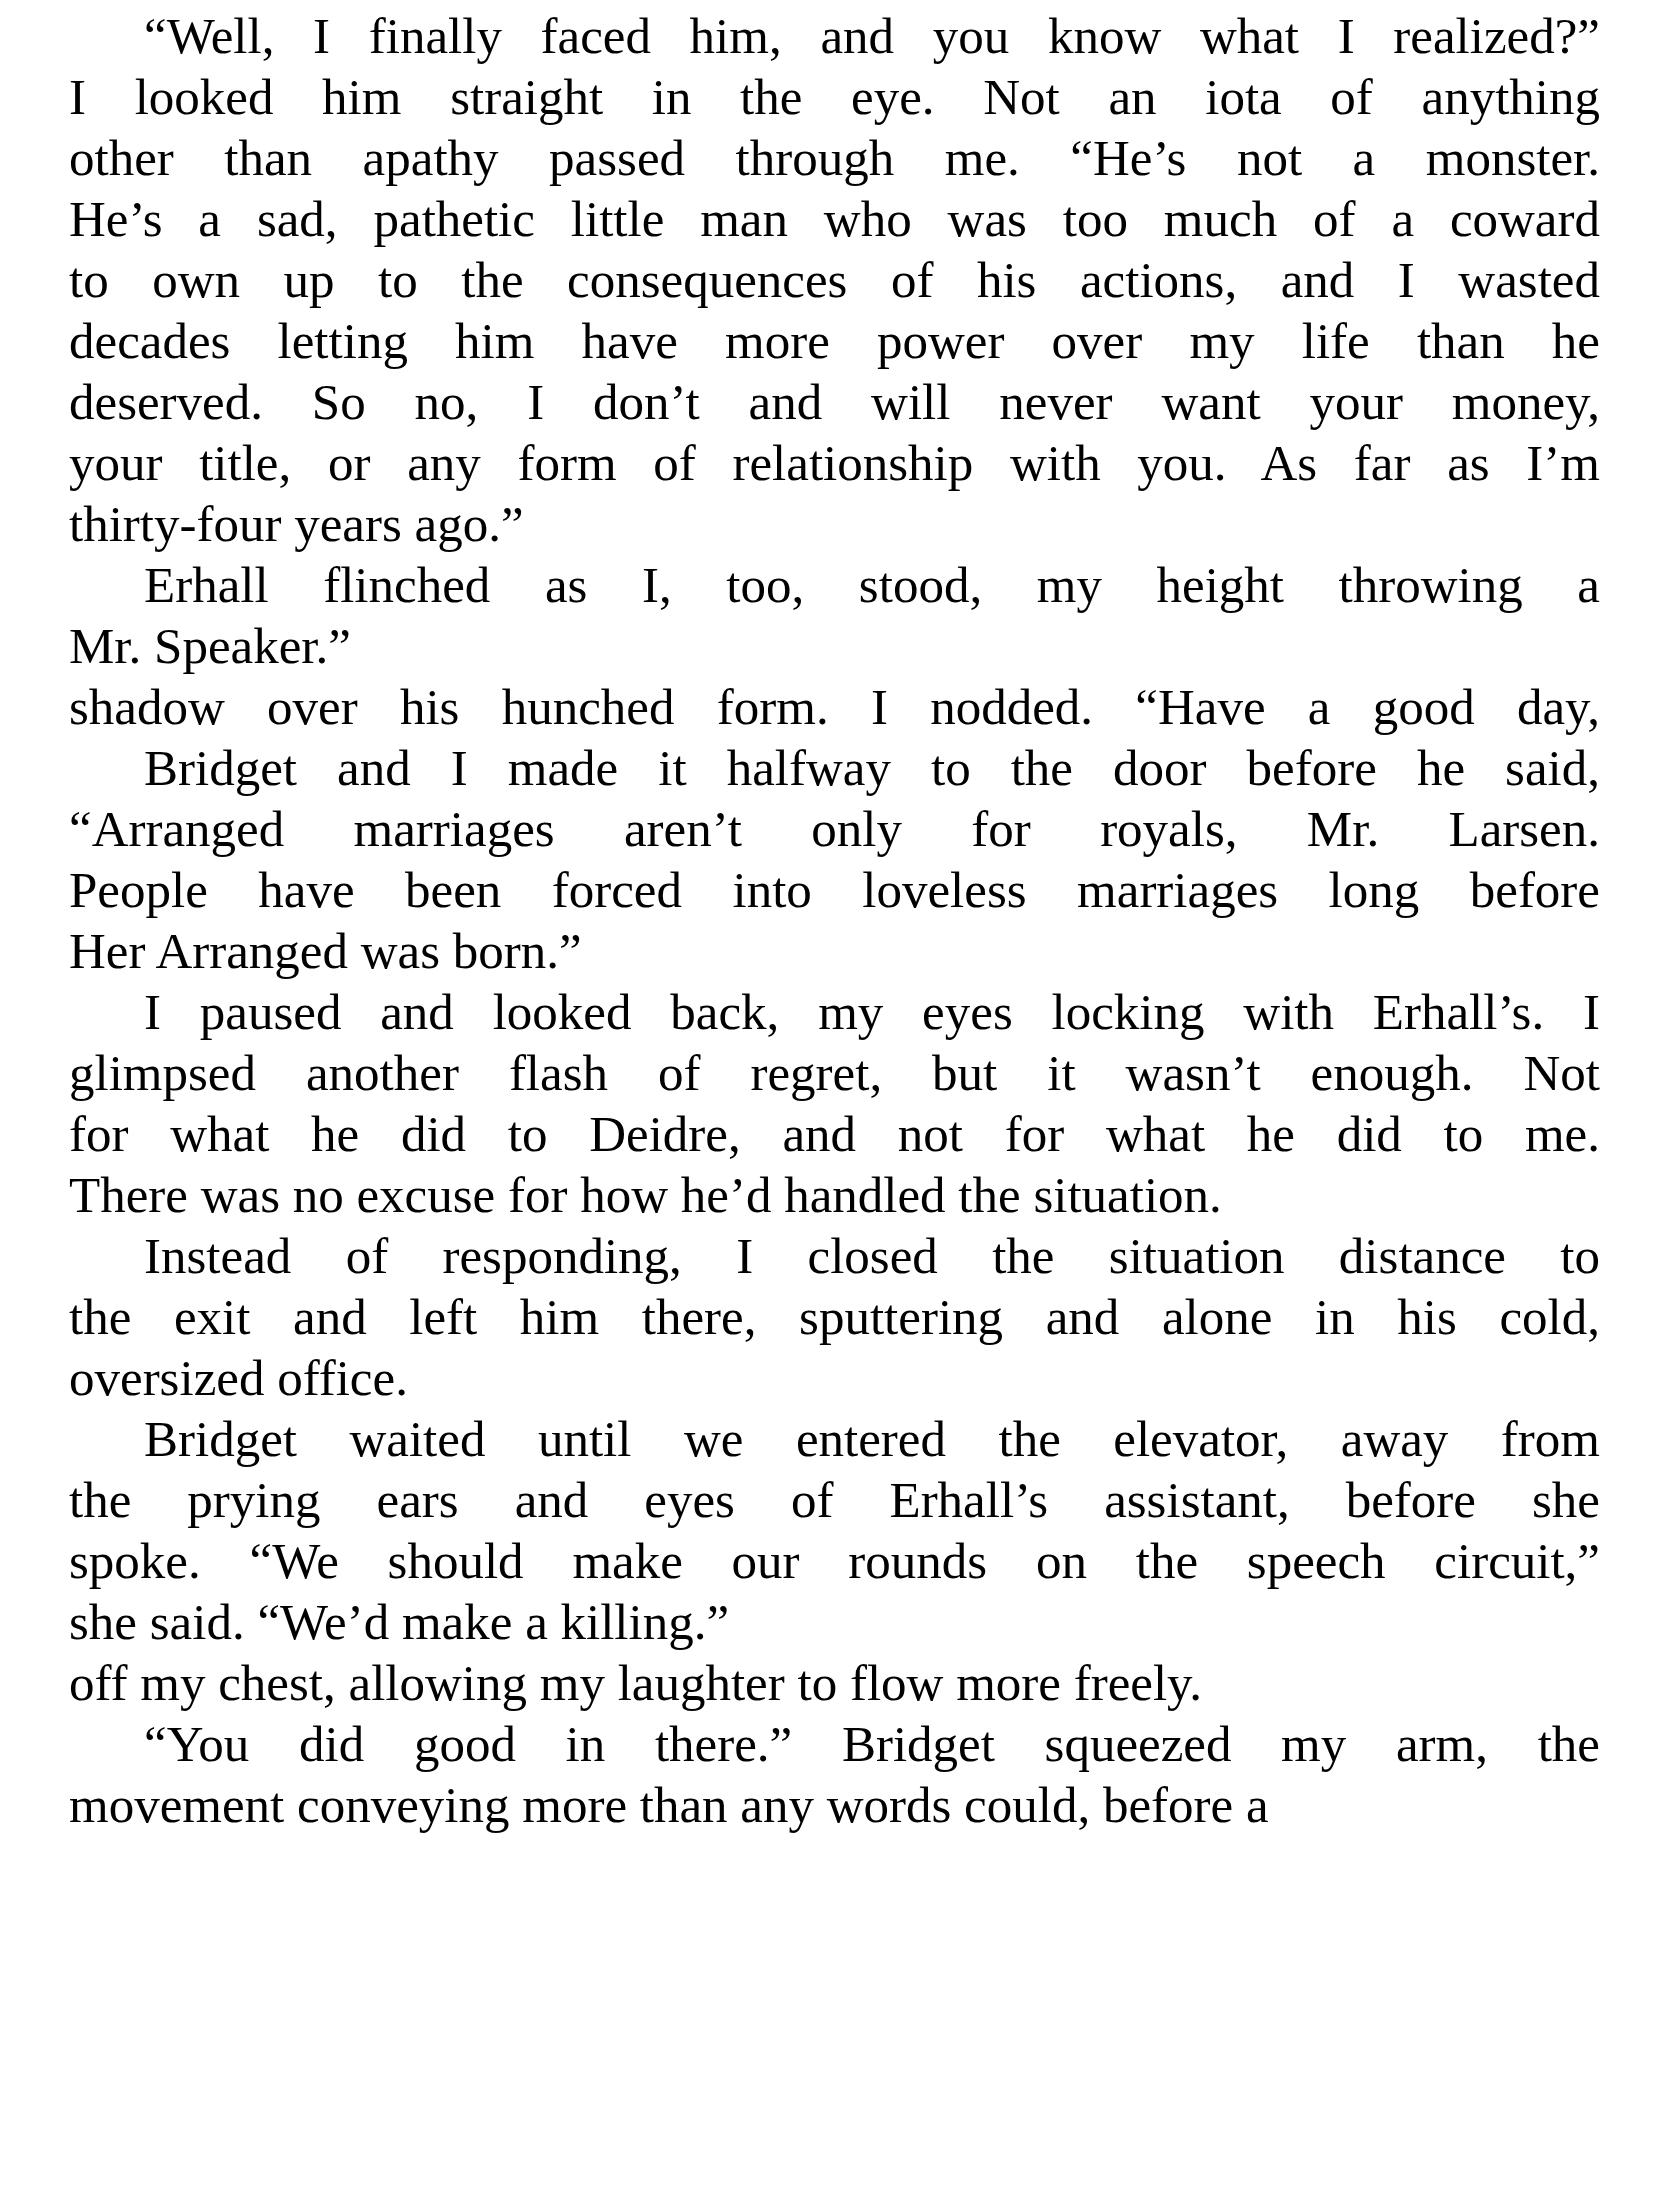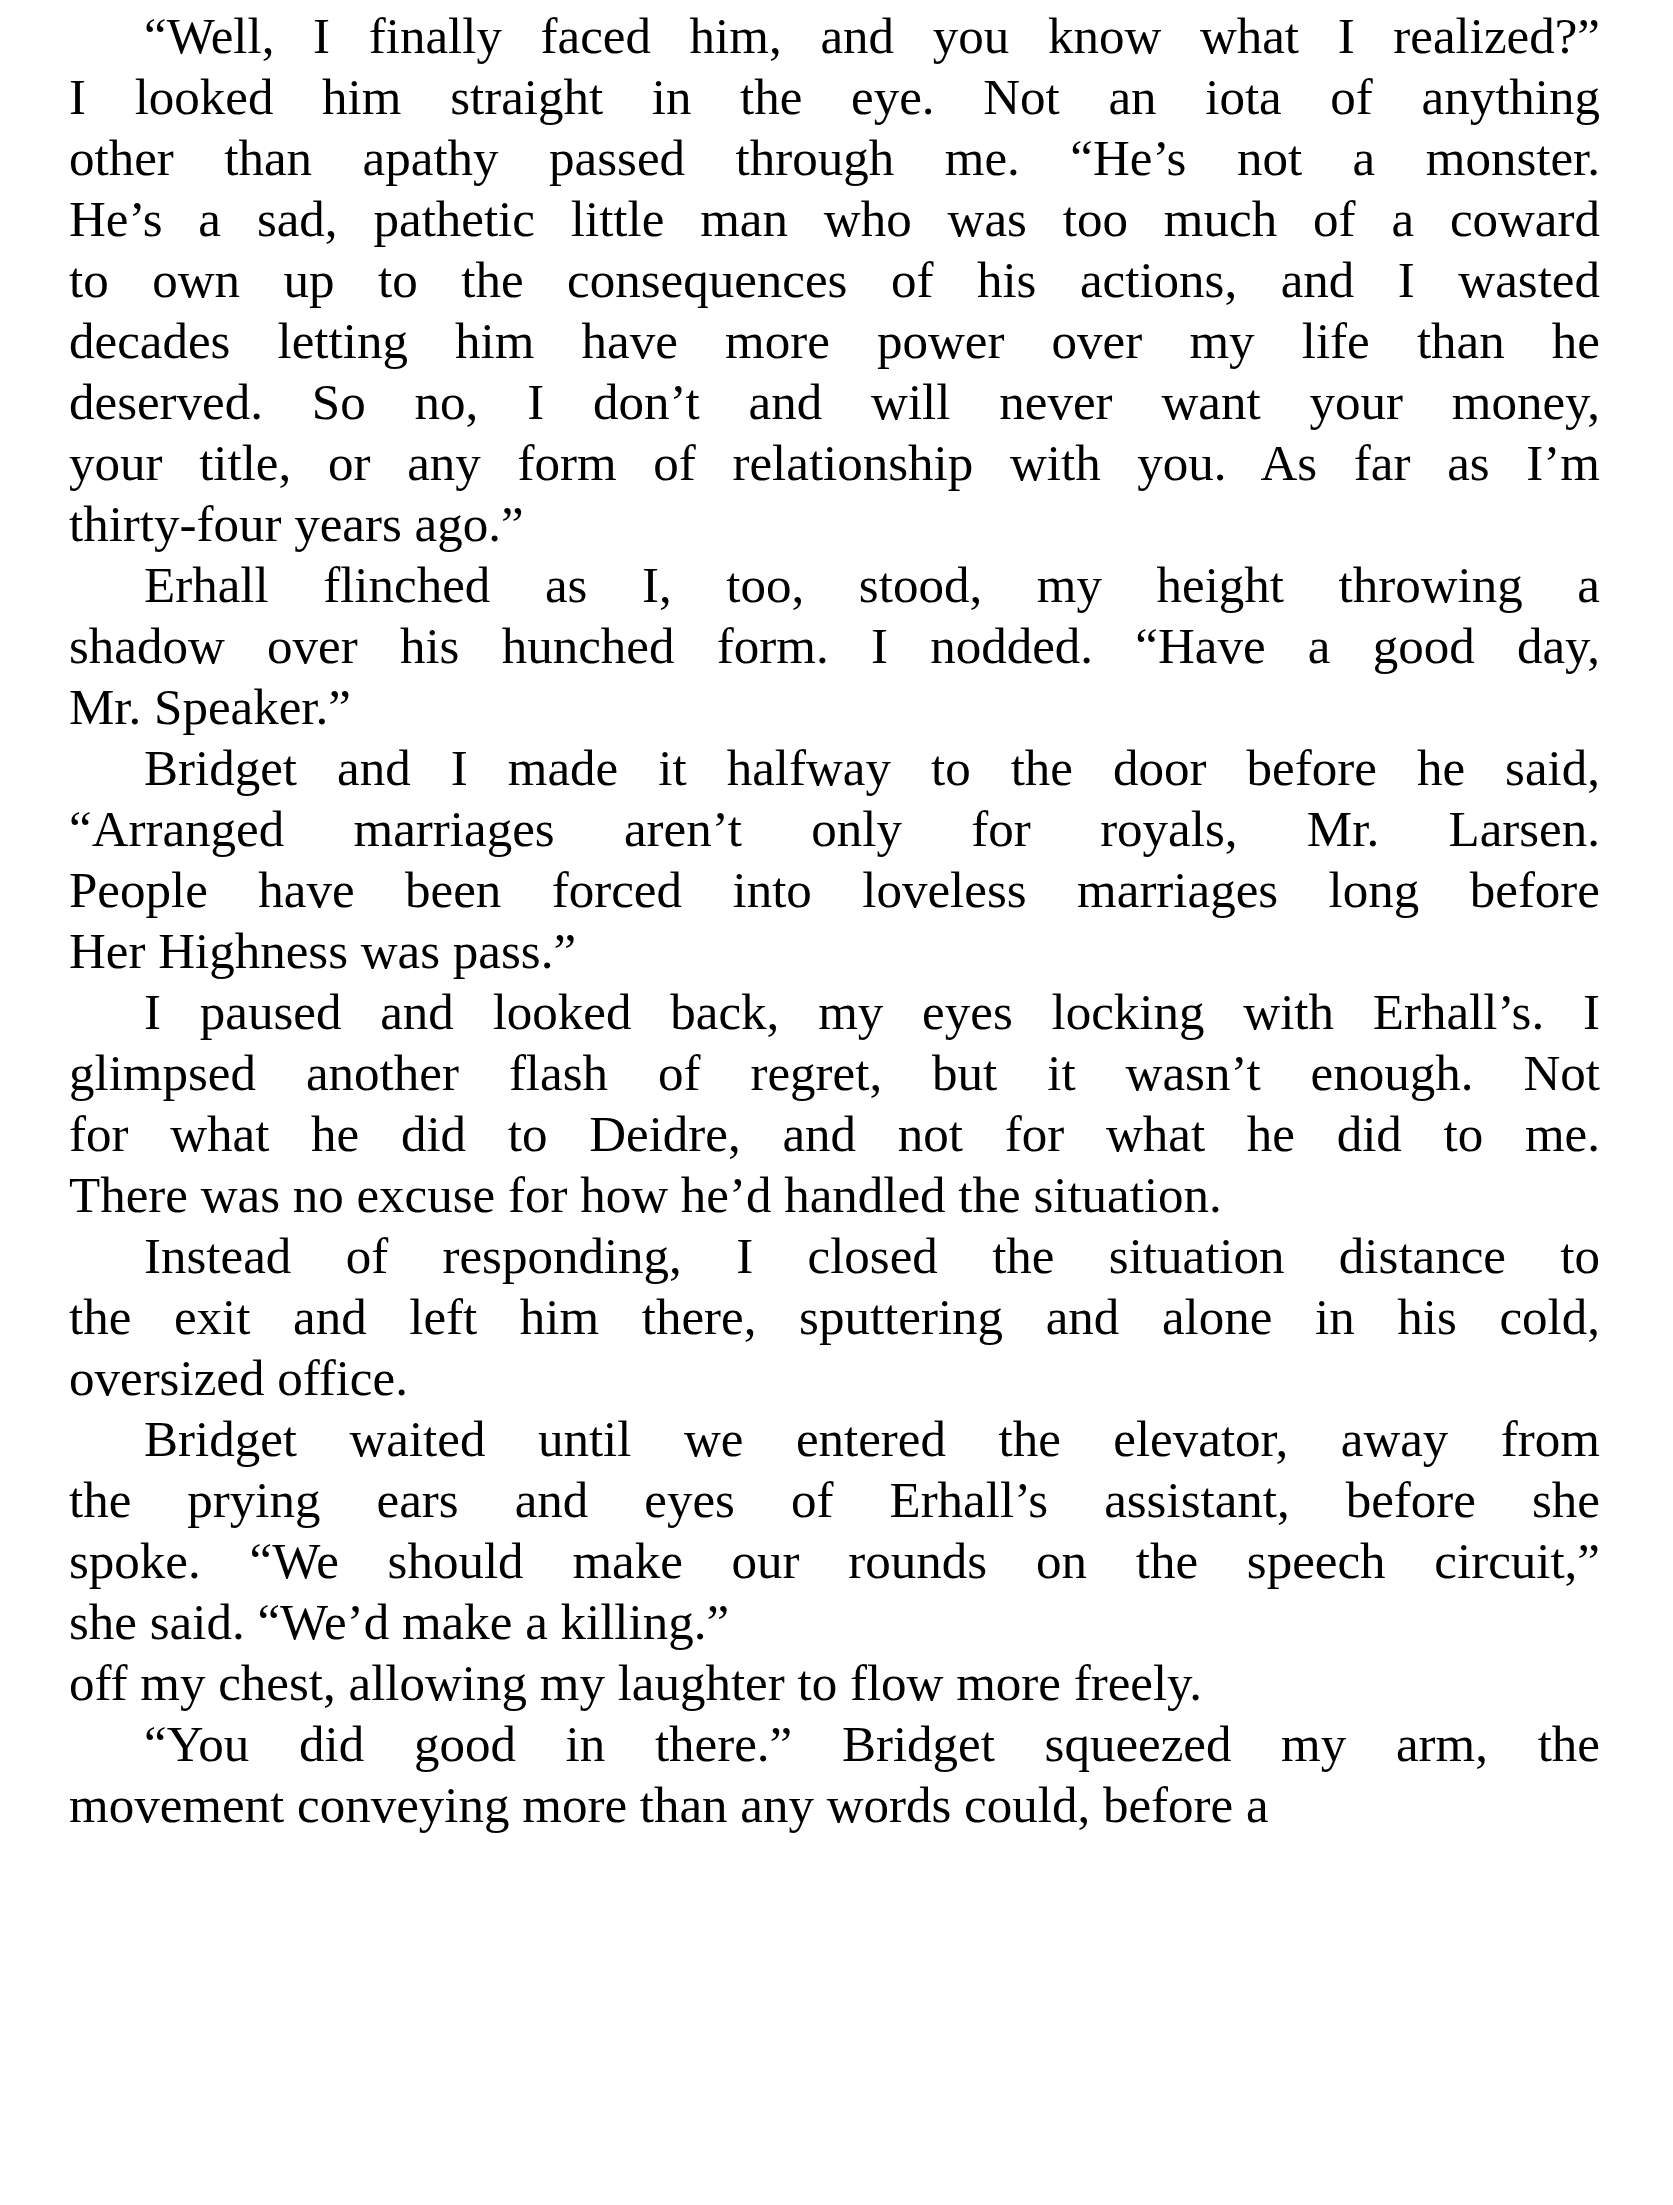--- a/index.html
+++ b/index.html
@@ -55,28 +55,28 @@
         <div class="line">other than apathy passed through me. “He’s not a monster.</div>
         <div class="line">He’s a sad, pathetic little man who was too much of a coward</div>
         <div class="line">to own up to the consequences of his actions, and I wasted</div>
         <div class="line">decades letting him have more power over my life than he</div>
         <div class="line">deserved. So no, I don’t and will never want your money,</div>
         <div class="line">your title, or any form of relationship with you. As far as I’m</div>
         <div class="line last">thirty-four years ago.”</div>
       </div>
       <div class="paragraph">
         <div class="line first">Erhall flinched as I, too, stood, my height throwing a</div>
+        <div class="line last">Mr. Speaker.”</div>
         <div class="line">shadow over his hunched form. I nodded. “Have a good day,</div>
-        <div class="line last">Mr. Speaker.”</div>
       </div>
       <div class="paragraph">
         <div class="line first">Bridget and I made it halfway to the door before he said,</div>
         <div class="line">“Arranged marriages aren’t only for royals, Mr. Larsen.</div>
         <div class="line">People have been forced into loveless marriages long before</div>
-        <div class="line last">Her Highness was pass.”</div>
+        <div class="line last">Her Arranged was born.”</div>
       </div>
       <div class="paragraph">
         <div class="line first">I paused and looked back, my eyes locking with Erhall’s. I</div>
         <div class="line">glimpsed another flash of regret, but it wasn’t enough. Not</div>
         <div class="line">for what he did to Deidre, and not for what he did to me.</div>
         <div class="line last">There was no excuse for how he’d handled the situation.</div>
       </div>
       <div class="paragraph">
         <div class="line first">Instead of responding, I closed the situation distance to</div>
         <div class="line">the exit and left him there, sputtering and alone in his cold,</div>

